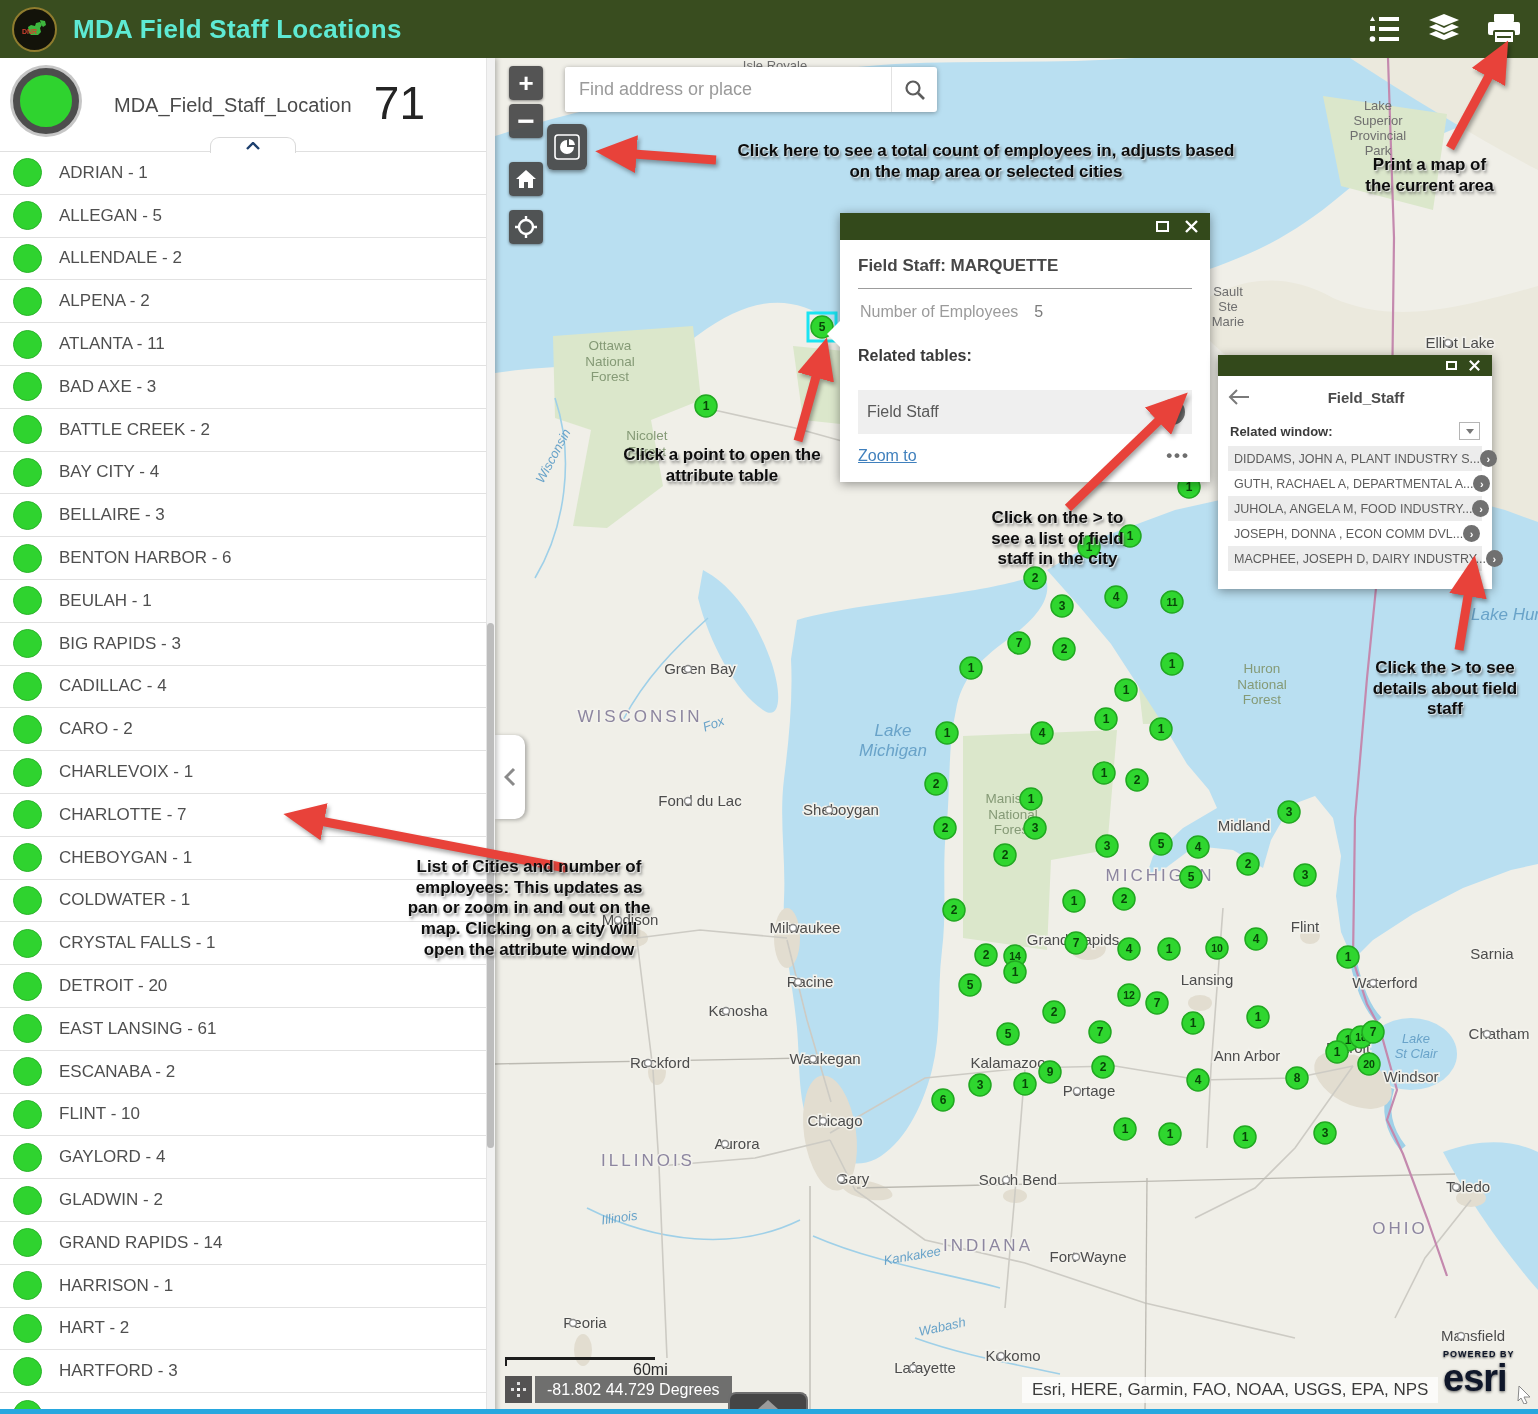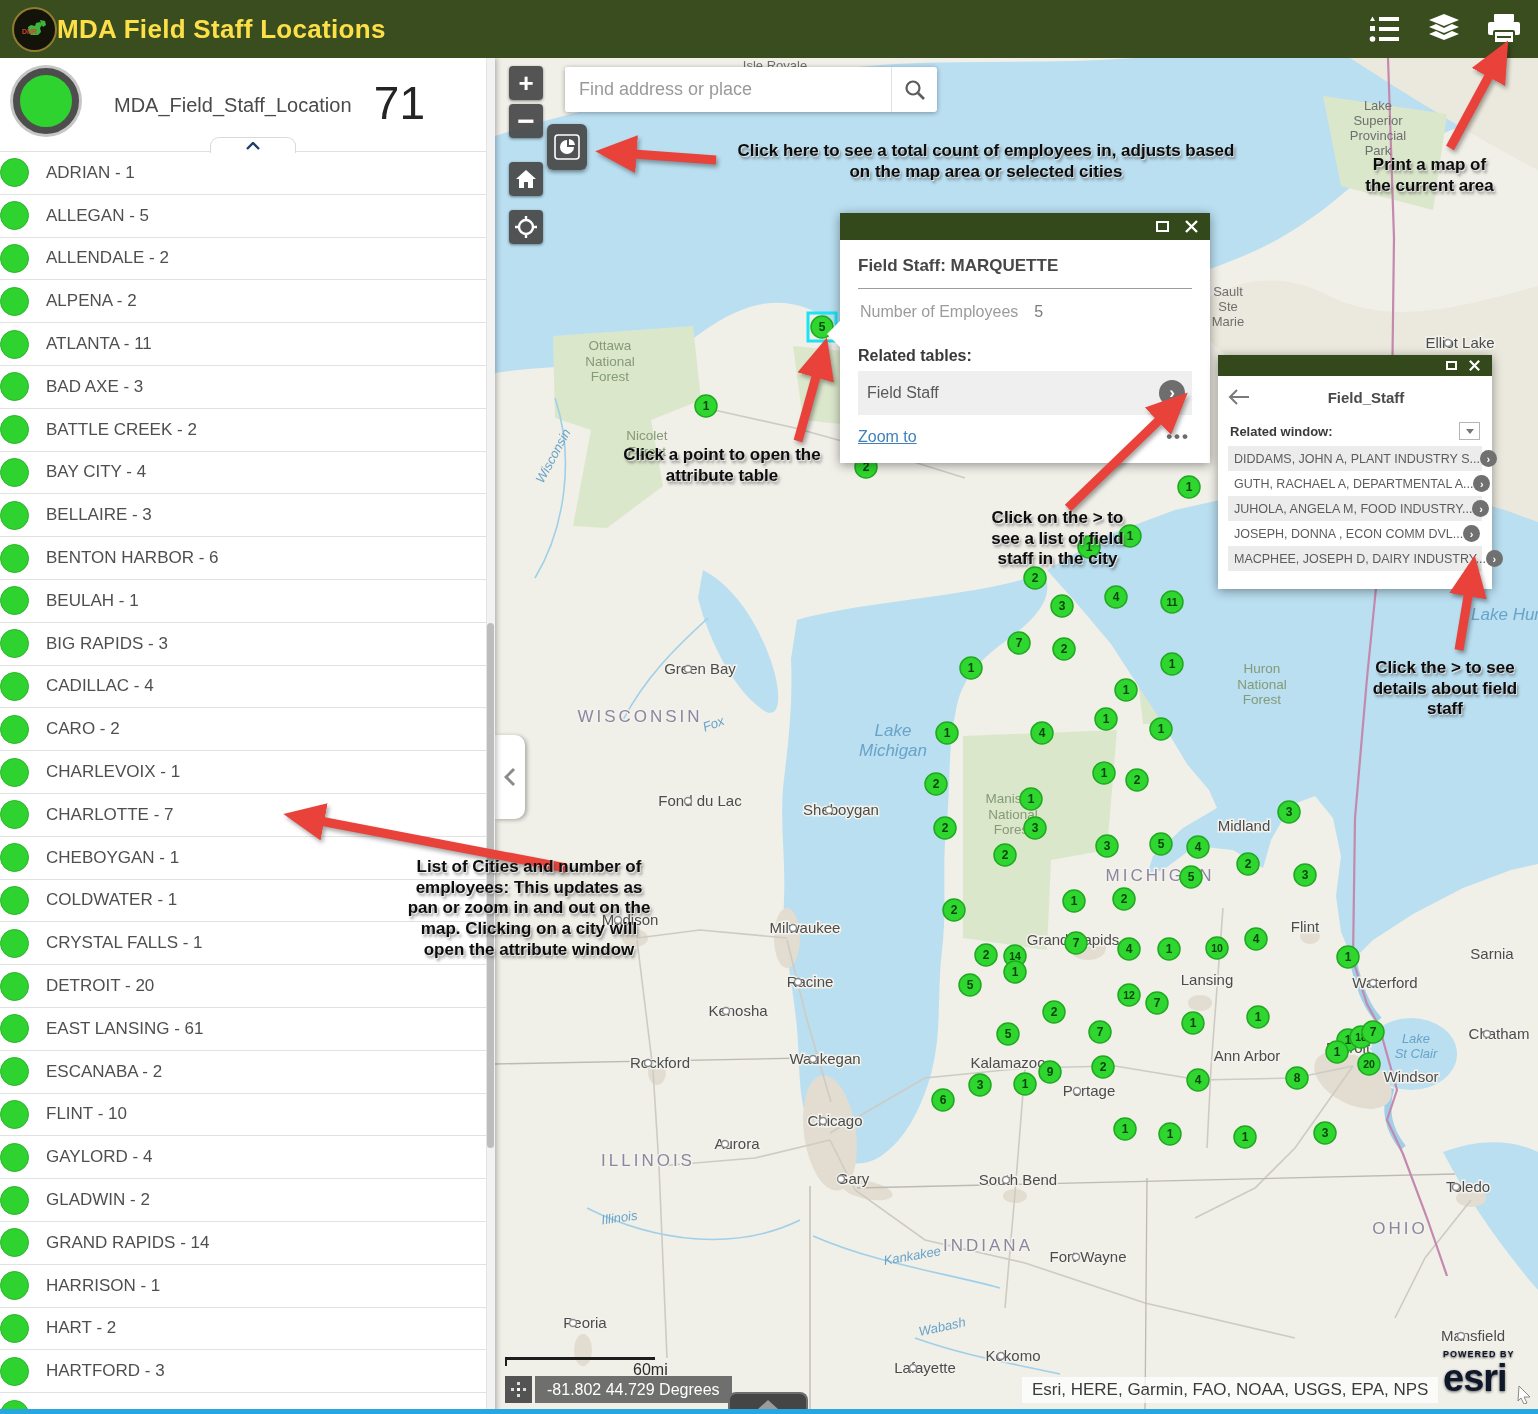--- a/index.html
+++ b/index.html
@@ -7,37 +7,37 @@
   .app{position:relative;width:1538px;height:1414px;overflow:hidden;background:#fff;
        font-family:"Liberation Sans",sans-serif}
 
   
   .header{position:absolute;left:0;top:0;width:1538px;height:58px;background:#394d1f;
           display:flex;align-items:center;z-index:30}
   .logo{width:45px;height:45px;border-radius:50%;background:#13130a;border:2px solid #8f7c2e;
         margin-left:12px;position:relative;flex:none;display:flex;align-items:center;justify-content:center}
   .logo .mich{position:absolute;left:13px;top:10px}
   .logo .logo-txt{position:absolute;left:8px;top:19px;font-size:7px;font-weight:700;color:#d0402e}
-  .app-title{color:#fde047;font-size:26px;font-weight:600;letter-spacing:.3px}
+  .app-title{color:#5eead4;font-size:26px;font-weight:600;margin-left:16px;letter-spacing:.3px}
   .header-icons{margin-left:auto;display:flex;gap:24px;margin-right:16px;align-items:center}
   .hicon{width:36px;height:36px;display:flex;align-items:center;justify-content:center;cursor:pointer}
 
   
   .sidebar{position:absolute;left:0;top:58px;width:495px;height:1356px;background:#fff;z-index:20;
            box-shadow:2px 0 5px rgba(0,0,0,.25);overflow:hidden}
   .summary{position:relative;height:94px;border-bottom:1px solid #e0e0e0}
   .big-circle{position:absolute;left:13px;top:10px;width:66px;height:66px;border-radius:50%;
               background:#2fd32f;border:7px solid #4d4d4d;box-shadow:0 0 0 3px #c6c6c6}
   .layer-name{position:absolute;left:114px;top:36px;font-size:20px;color:#4a4a4a}
   .total{position:absolute;right:70px;top:18px;font-size:46px;font-weight:300;color:#242424}
   .collapse-tab{position:absolute;left:210px;top:79px;width:86px;height:16px;background:#fff;
                 border:1px solid #d9d9d9;border-bottom:none;border-radius:9px 9px 0 0;
                 display:flex;align-items:center;justify-content:center;z-index:3}
   .city-list{position:absolute;left:0;top:94px;width:486px}
-  .city-row{height:42.8px;display:flex;align-items:center;border-bottom:1px solid #e2e2e2}
+  .city-row{height:42.8px;display:flex;align-items:center;padding-left:13px;border-bottom:1px solid #e2e2e2}
   .city-row .dot{width:29px;height:29px;border-radius:50%;background:#2fd32f;border:1px solid #2ab32a;
                  margin-right:17px;flex:none}
   .city-label{font-size:17px;color:#4f4f4f}
   .sb-track{position:absolute;right:0;top:0;width:9px;height:1356px;background:#f2f2f2;border-left:1px solid #e4e4e4}
   .sb-thumb{position:absolute;right:1px;top:565px;width:7px;height:525px;background:#bdbdbd;border-radius:4px}
 
   
   .map{position:absolute;left:495px;top:58px;width:1043px;height:1356px;background:#f0efe8;overflow:hidden;z-index:5}
   svg.basemap{position:absolute;left:0;top:0}
   .land2{fill:#ebe9dd}.water{fill:#b9dff1}.forest{fill:#dbe7cb}.urban{fill:#e2ddd0}
@@ -100,21 +100,21 @@
                  border-right-color:#fff;border-left:0}
   .p-titlebar{background:#33491b;display:flex;justify-content:flex-end;align-items:center;gap:16px;padding:0 12px}
   .popup1 .p-titlebar{height:27px}
   .popup2 .p-titlebar{height:21px;gap:12px}
   .ic-max{width:13px;height:11px;border:2px solid #fff;cursor:pointer}
   .popup2 .ic-max{width:11px;height:9px}
   .p1-body{padding:16px 18px 10px}
   .p1-title{font-size:17px;font-weight:600;color:#474747;padding-bottom:12px;border-bottom:1px solid #9c9c9c}
   .field-row{display:flex;gap:16px;font-size:16px;color:#9b9b9b;margin:14px 2px 26px}
   .field-val{color:#7c7c7c}
-  .rel-label{font-weight:700;color:#3a3a3a;font-size:16px;margin-bottom:6px}
+  .rel-label{font-weight:700;color:#3a3a3a;font-size:16px;margin-bottom:25px}
   .rel-row{background:#efefef;height:44px;display:flex;align-items:center;justify-content:space-between;
            padding:0 7px 0 9px;color:#595959;font-size:16px;cursor:pointer}
   .circle-btn{width:26px;height:26px;border-radius:50%;background:#6e6e6e;color:#fff;display:flex;
               align-items:center;justify-content:center;font-size:17px;font-weight:700;cursor:pointer;flex:none}
   .p1-footer{display:flex;justify-content:space-between;align-items:center;margin-top:12px;padding:0 2px 6px 0}
   .zoomto{color:#4080bd;text-decoration:underline;font-size:16px;cursor:pointer}
   .dots{color:#6e6e6e;font-size:17px;letter-spacing:2px;font-weight:700;cursor:pointer}
   .popup2{left:723px;top:297px;width:274px}
   .p2-header{display:flex;align-items:center;height:38px;padding:0 10px;margin-top:2px}
   .p2-title{flex:1;text-align:center;font-size:15px;font-weight:700;color:#4a4a4a}

